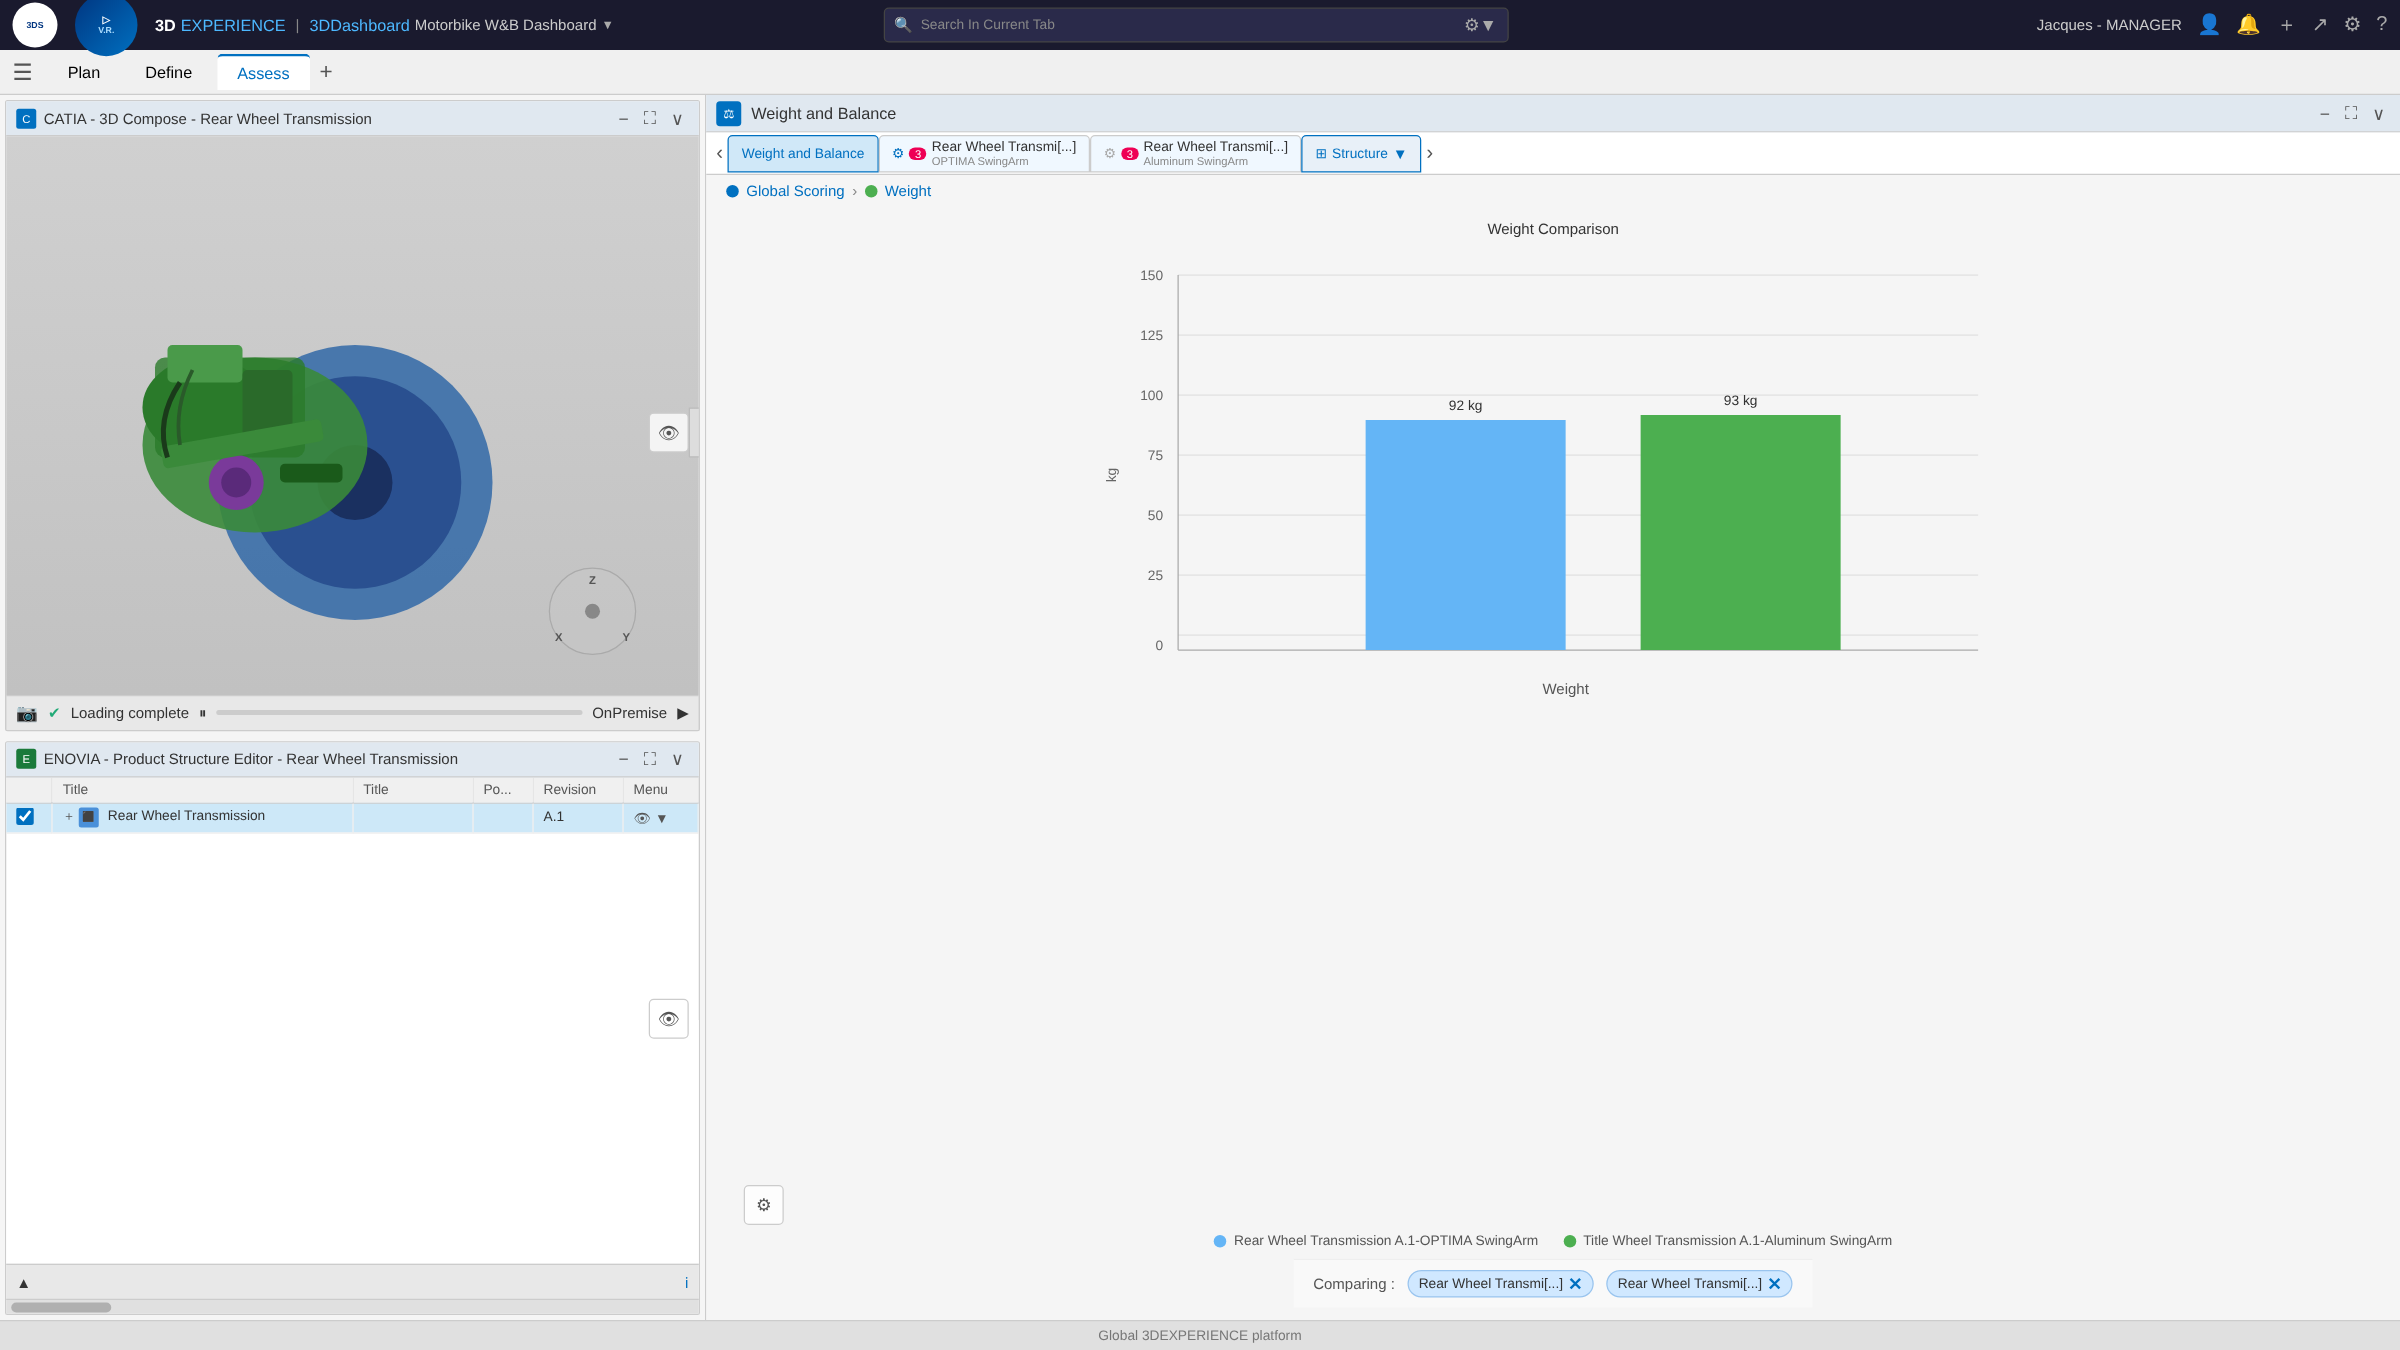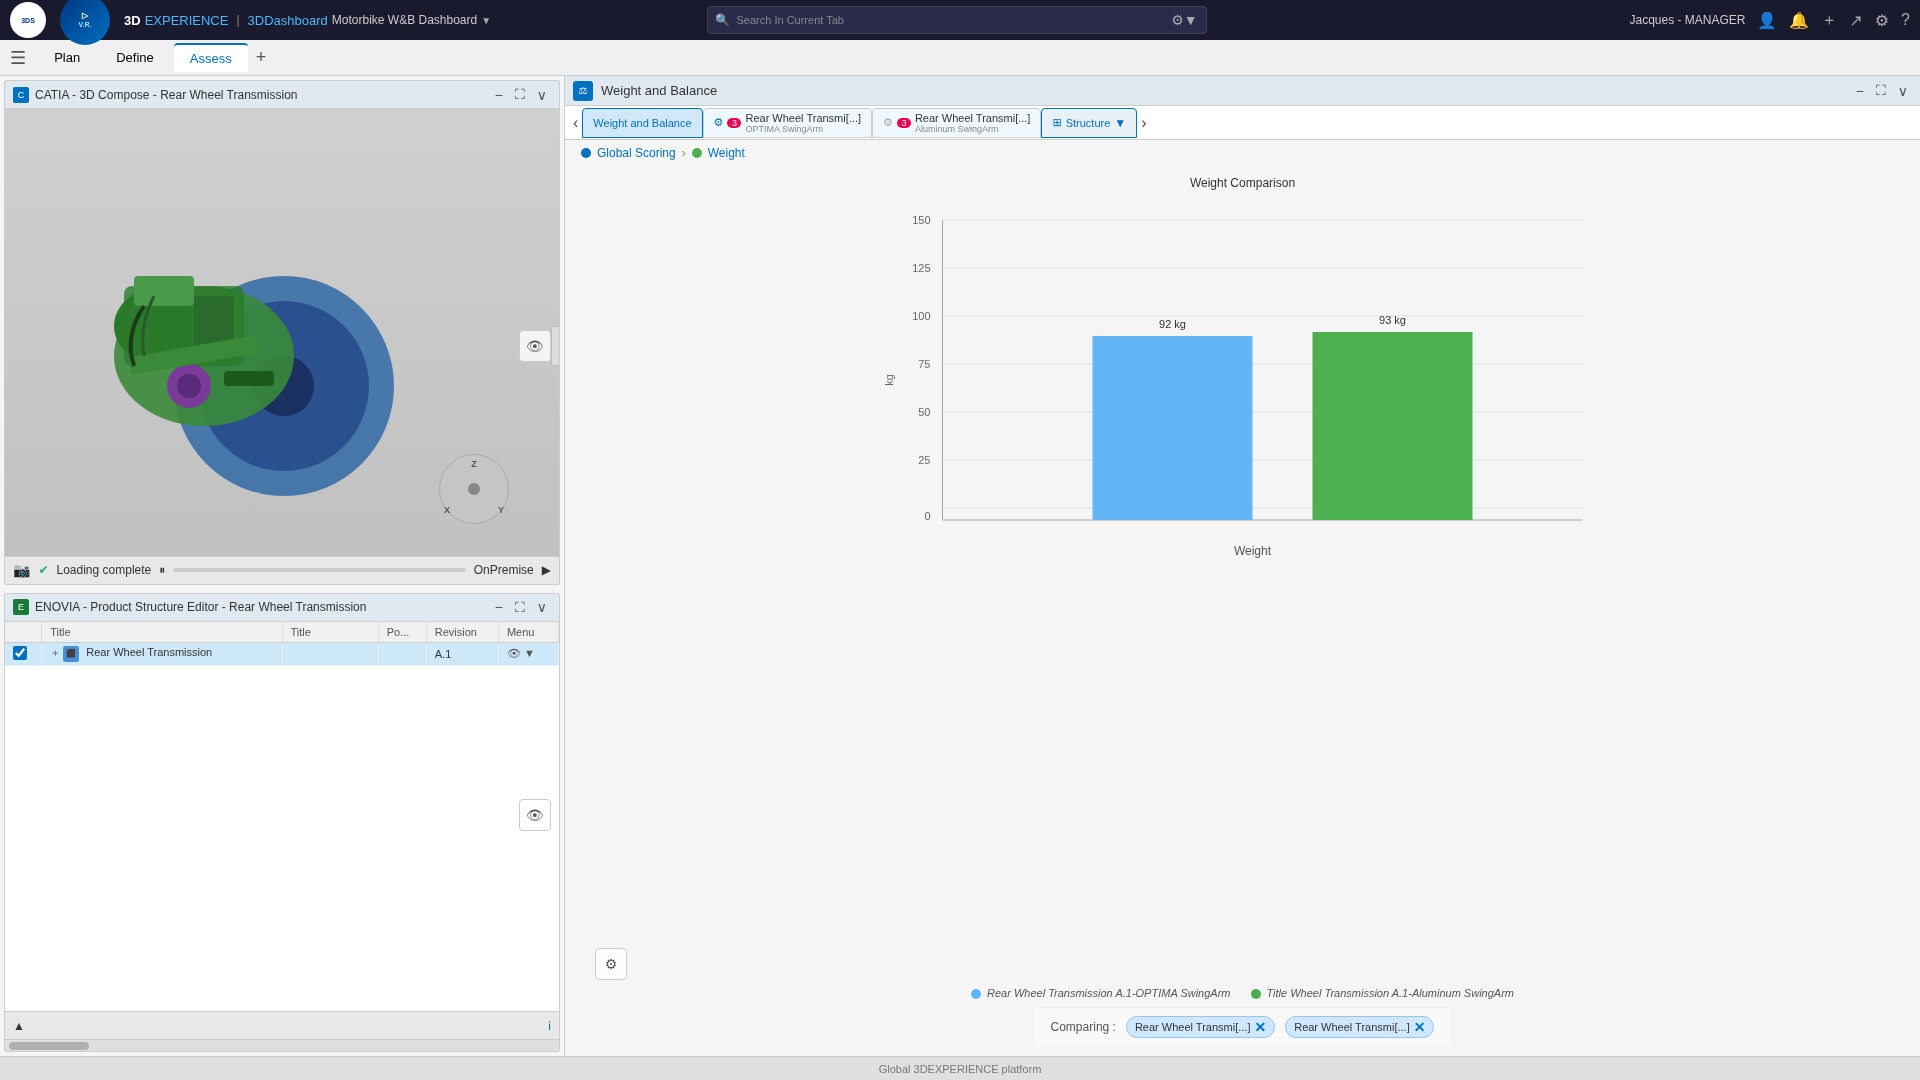--- a/index.html
+++ b/index.html
@@ -111,21 +111,21 @@
     .bc-dot { width: 10px; height: 10px; background: #0070c0; border-radius: 50%; }
     .bc-dot-green { background: #4caf50; }
 
     
     .chart-area { flex: 1; padding: 10px 20px; display: flex; flex-direction: column; align-items: center; }
     .chart-title { font-size: 12px; color: #333; margin-bottom: 10px; font-weight: 400; }
     .chart-container { width: 100%; flex: 1; position: relative; display: flex; flex-direction: column; }
 
     
     .chart-legend { display: flex; align-items: center; gap: 20px; margin: 8px 0; justify-content: center; }
-    .legend-item { display: flex; align-items: flex-end; gap: 6px; font-size: 11px; color: #555; font-style: italic; }
+    .legend-item { display: flex; align-items: center; gap: 6px; font-size: 11px; color: #555; }
     .legend-dot { width: 10px; height: 10px; border-radius: 50%; }
     .legend-dot-blue { background: #64b5f6; }
     .legend-dot-green { background: #4caf50; }
 
     
     .comparing-bar { display: flex; align-items: center; padding: 8px 16px; gap: 10px; background: #f9f9f9; border-top: 1px solid #eee; }
     .comparing-label { font-size: 12px; color: #555; }
     .compare-tag { display: flex; align-items: center; gap: 4px; background: #d0e8ff; border: 1px solid #99c4ee; border-radius: 12px; padding: 2px 8px; font-size: 11px; color: #333; }
     .compare-tag-x { color: #0070c0; cursor: pointer; font-size: 14px; font-weight: bold; }
 

